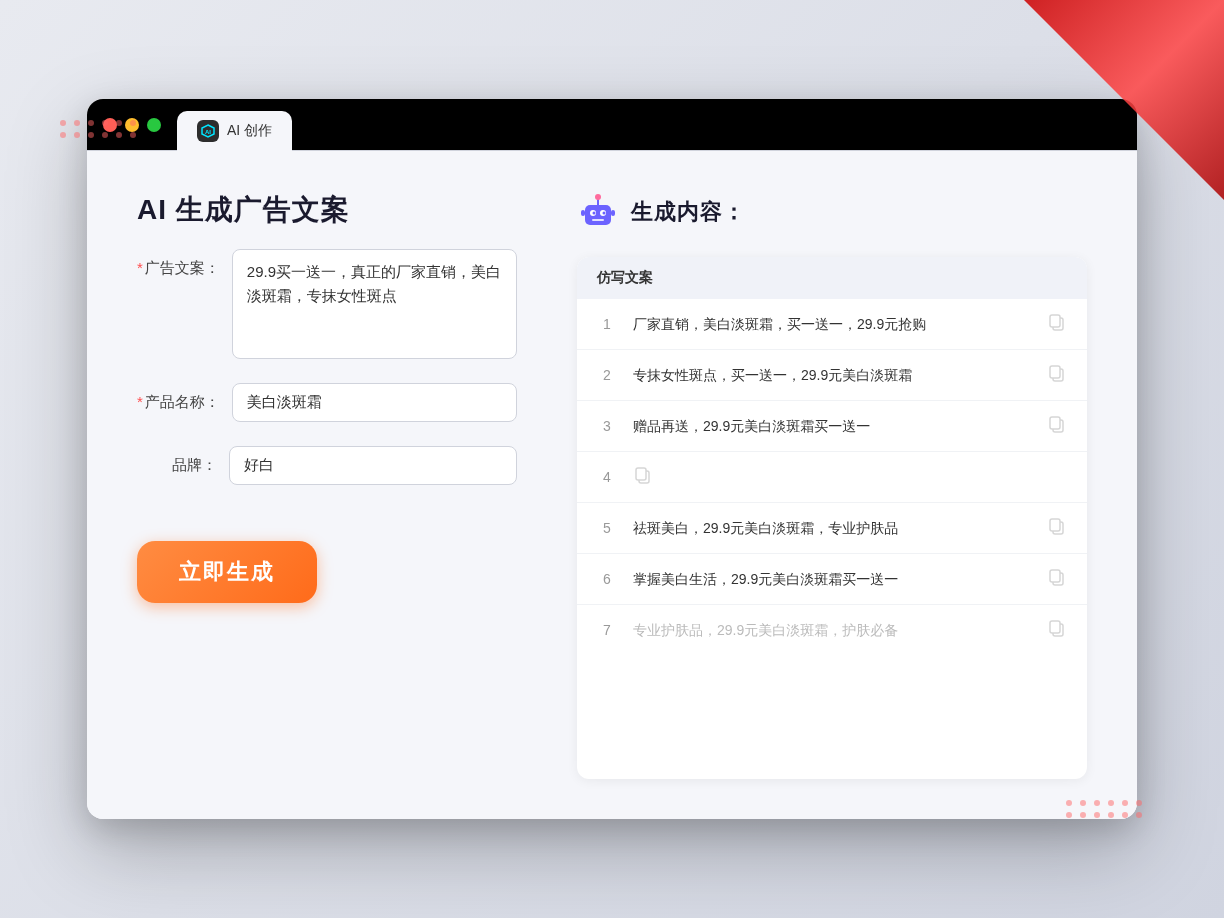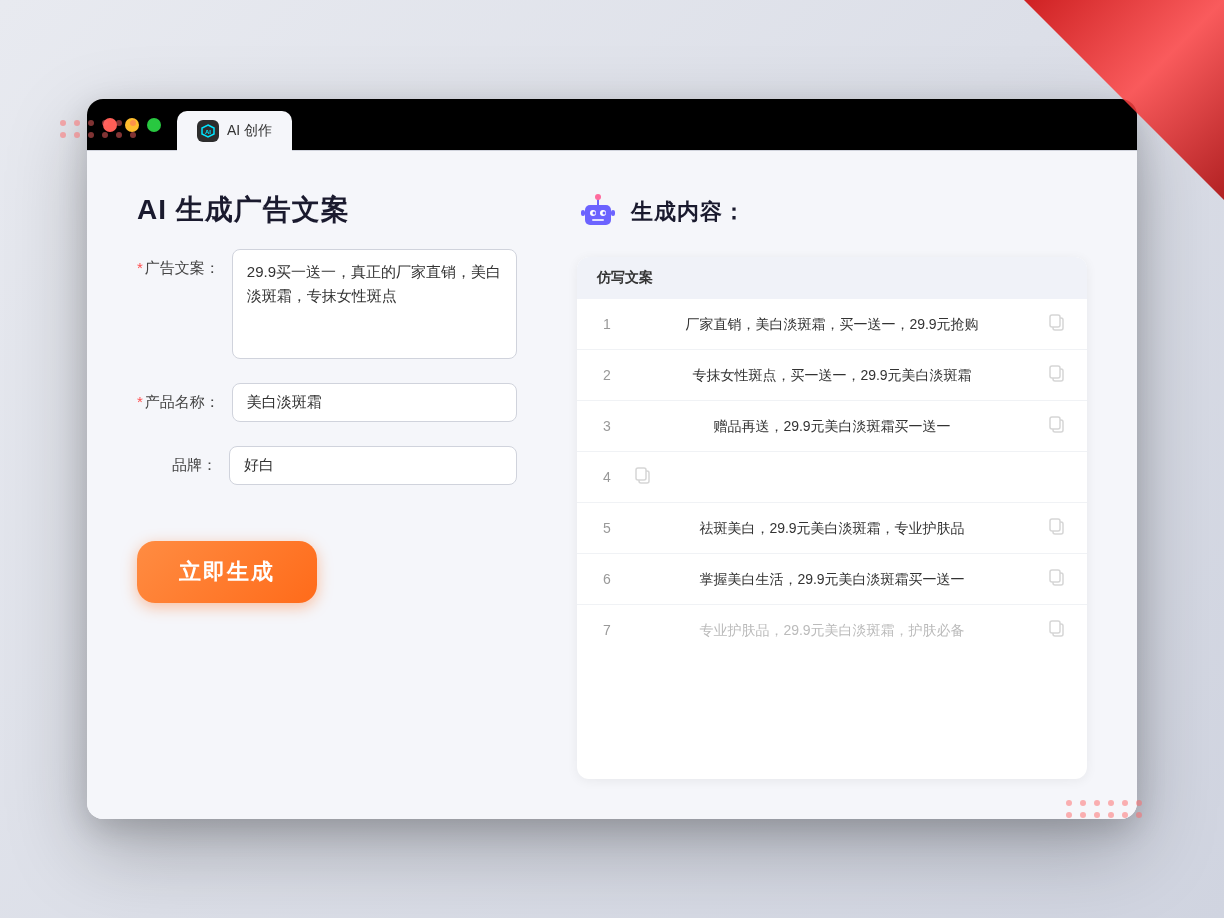--- a/index.html
+++ b/index.html
@@ -255,21 +255,20 @@
       color: #999;
       min-width: 20px;
       text-align: center;
     }
 
     .row-text {
       flex: 1;
       font-size: 14px;
       color: #333;
       line-height: 1.5;
-      text-align: center;
     }
 
     .row-text.dimmed {
       color: #bbb;
     }
 
     .copy-icon {
       width: 20px;
       height: 20px;
       opacity: 0.4;

